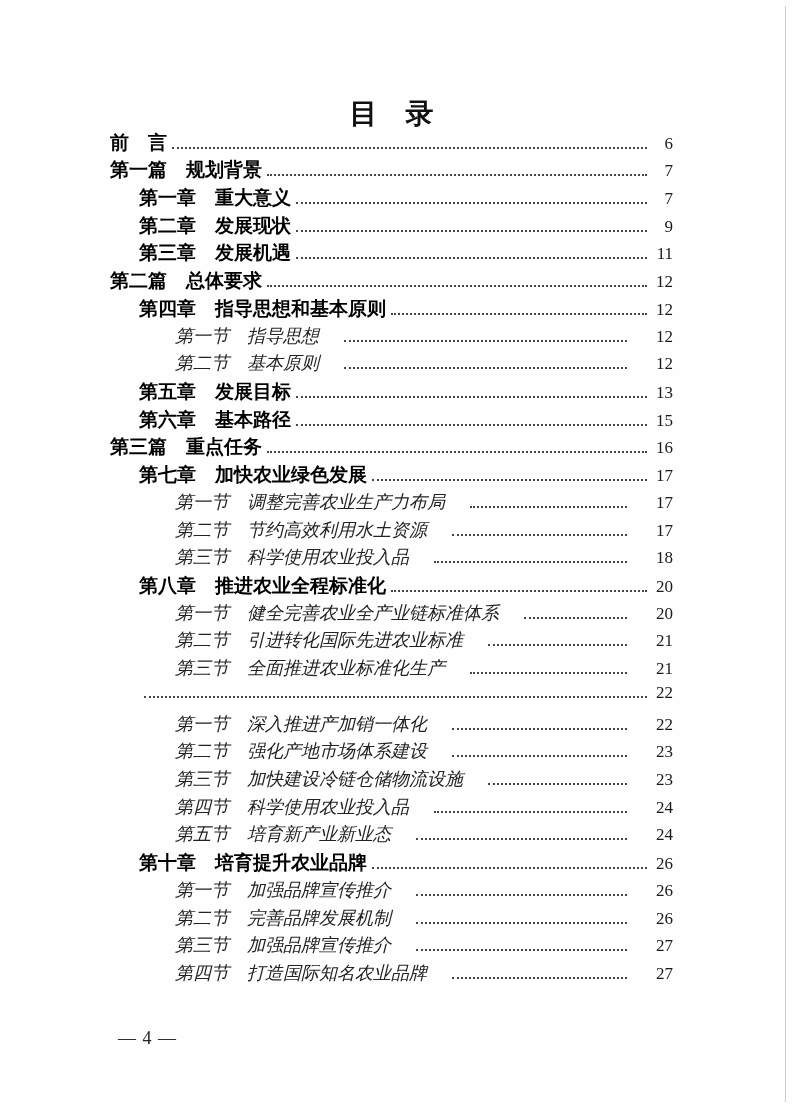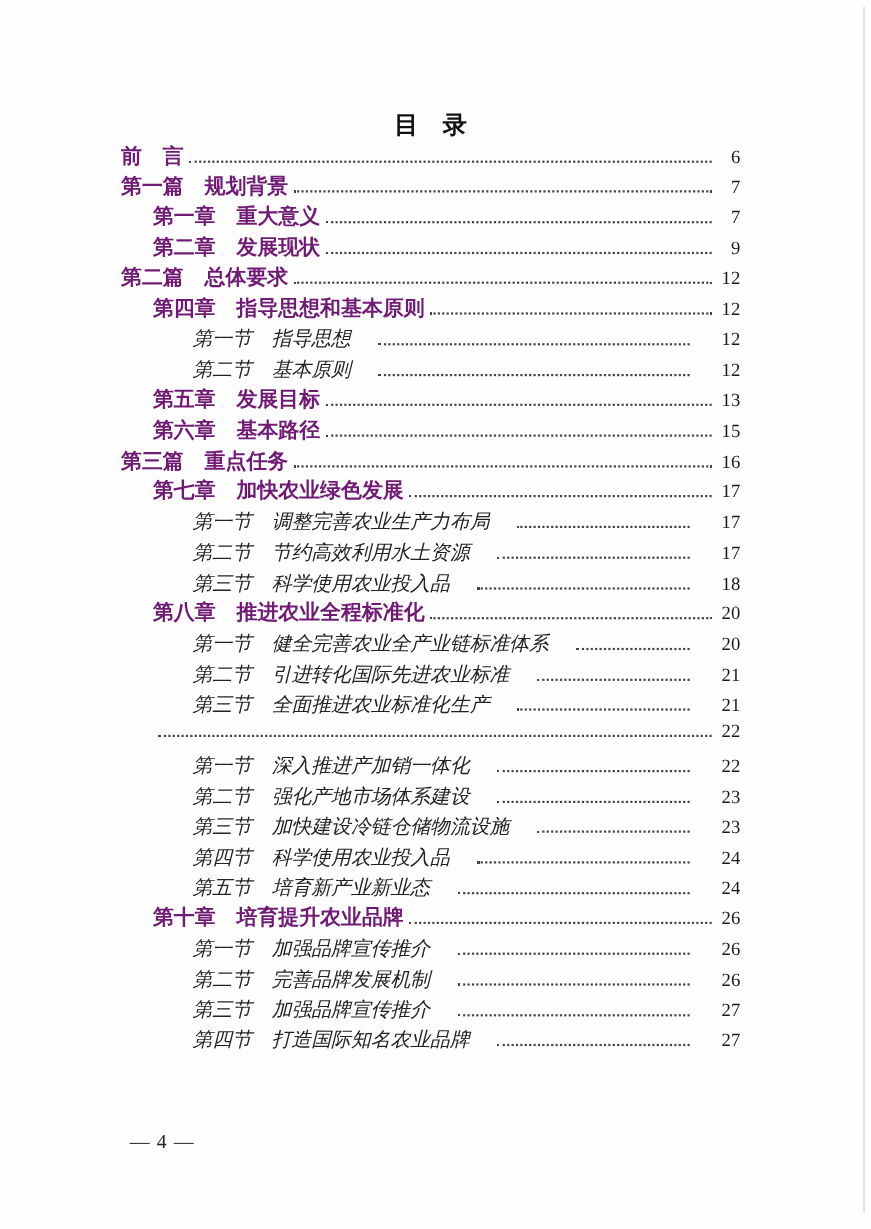--- a/index.html
+++ b/index.html
@@ -28,38 +28,38 @@
     position: absolute;
     left: 110px;
     top: 99px;
     width: 563px;
   }
   .toc-title {
     margin: 0;
     height: 29.5px;
     line-height: 29.5px;
     text-align: center;
-    font-size: 22px;
+    font-size: 28px;
     font-weight: bold;
     color: #111111;
     font-family: "Liberation Sans", sans-serif;
   }
   .toc-list {
     width: 100%;
   }
   .row {
     display: flex;
     align-items: baseline;
     height: 27.72px;
     overflow: hidden;
   }
   .label {
     white-space: nowrap;
     line-height: 27.72px;
-    color: #701a75;
+    color: #000000;
   }
   .level-0 .label, .level-1 .label {
     font-family: "Liberation Sans", sans-serif;
     font-weight: bold;
     font-size: 19px;
   }
   .level-1 { padding-left: 29px; }
   .level-2 { padding-left: 65px; gap: 20px; }
   .level-2 .label {
     font-family: "Liberation Serif", serif;
@@ -121,20 +121,25 @@
     <span class="dots"></span>
     <span class="pagenum">7</span>
   </div>
 
   <div class="row level-1">
     <span class="label">第二章　发展现状</span>
     <span class="dots"></span>
     <span class="pagenum">9</span>
   </div>
 
+  <div class="row level-1">
+    <span class="label">第三章　发展机遇</span>
+    <span class="dots"></span>
+    <span class="pagenum">11</span>
+  </div>
 
   <div class="row level-0">
     <span class="label">第二篇　总体要求</span>
     <span class="dots"></span>
     <span class="pagenum">12</span>
   </div>
 
   <div class="row level-1">
     <span class="label">第四章　指导思想和基本原则</span>
     <span class="dots"></span>

